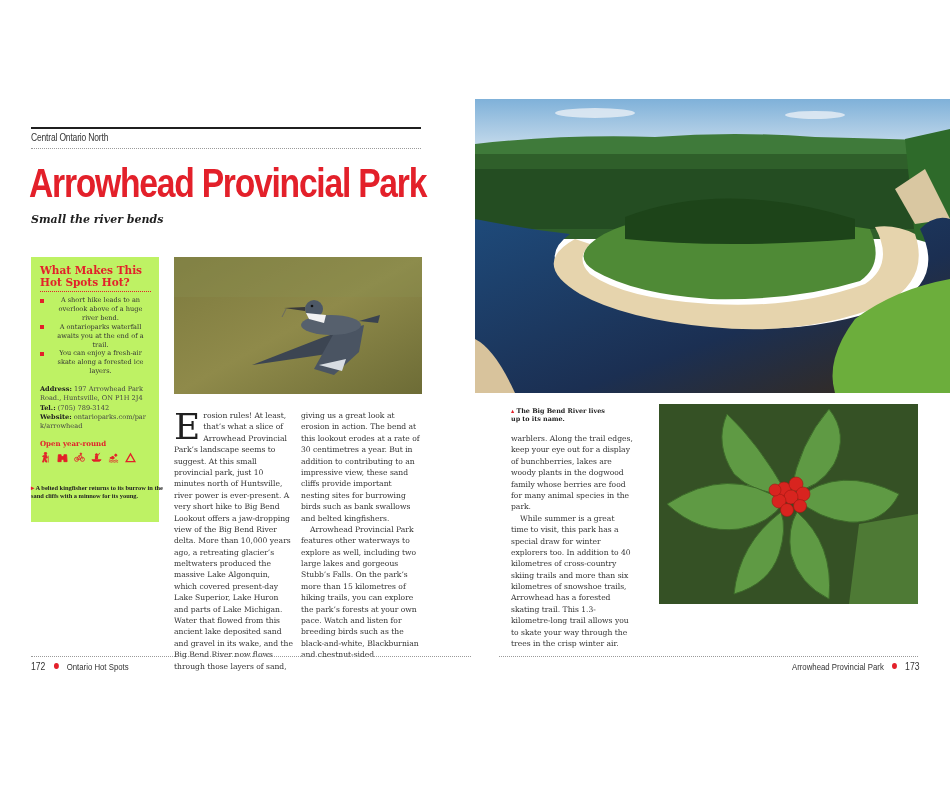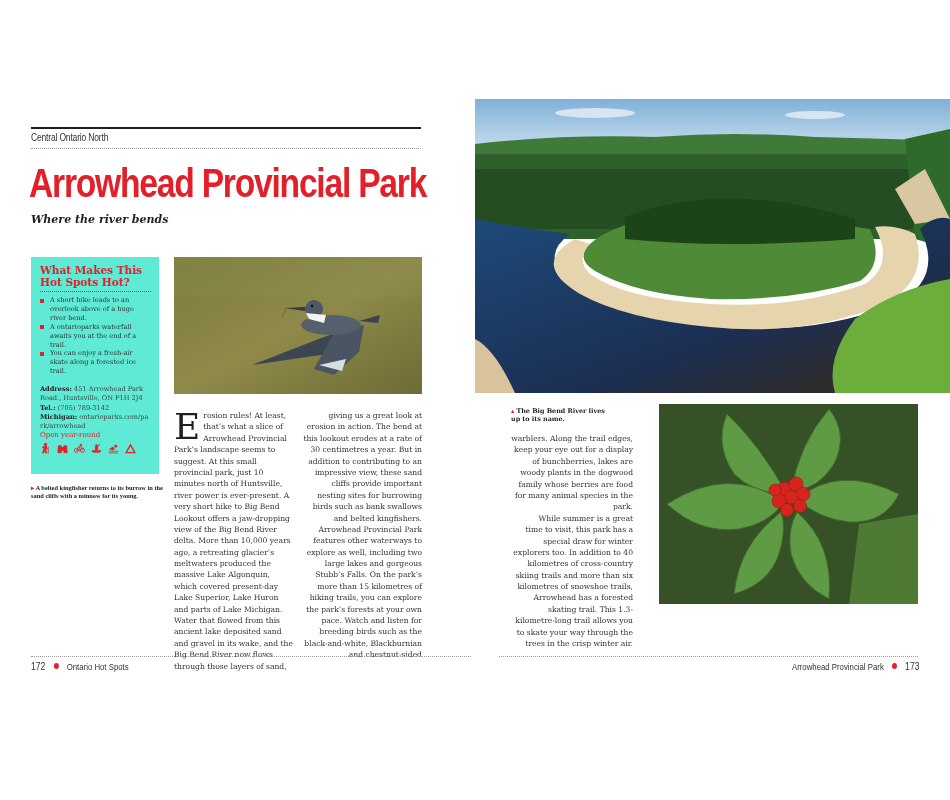--- a/index.html
+++ b/index.html
@@ -11,77 +11,77 @@
   .page-right { left: 475px; width: 475px; }
 
   
   .top-rule { position: absolute; left: 31px; top: 127px; width: 390px; height: 2px; background: #1f1f1f; }
   .section-label { position: absolute; left: 31px; top: 132px; font-family: "Liberation Sans", sans-serif; font-size: 10px; color: #333; letter-spacing: -0.2px; transform: scaleX(0.85); transform-origin: left; }
   .dotted-rule { position: absolute; height: 0; border-top: 1px dotted #9a9a9a; }
   .title { position: absolute; left: 29px; top: 163px; font-family: "Liberation Sans", sans-serif; font-weight: bold; font-size: 41px; color: #e3202a; letter-spacing: -1.5px; transform: scaleX(0.82); transform-origin: left; white-space: nowrap; line-height: 1; }
   .subtitle { position: absolute; left: 31px; top: 213px; font-family: "DejaVu Serif", serif; font-style: italic; font-weight: bold; font-size: 11px; color: #1f1f1f; }
 
   
-  .sidebar { position: absolute; left: 31px; top: 257px; width: 128px; height: 217px; background: #5eead4; padding: 7px 8px 11px 9px; }
+  .sidebar { position: absolute; left: 31px; top: 257px; width: 128px; height: 265px; background: #bef264; padding: 7px 8px 11px 9px; }
   .sidebar-title { font-family: "DejaVu Serif", serif; font-weight: bold; font-size: 10.5px; color: #e3202a; line-height: 1.15; }
   .sidebar-dots { margin-top: 3px; border-top: 1px dotted #e3202a; height: 0; }
-  .sidebar-list { list-style: none; margin-top: 4px; }
+  .sidebar-list { list-style: none; margin-top: 4px; text-align: center; }
   .sidebar-list li { position: relative; padding-left: 10px; font-size: 6.6px; line-height: 1.35; color: #333; margin-bottom: 0; }
   .sidebar-list li .bullet { position: absolute; left: 0; top: 2.5px; width: 4px; height: 4px; background: #e3202a; }
   .info { margin-top: 9px; font-size: 6.6px; line-height: 1.4; color: #444; }
   .info b { color: #222; font-weight: bold; }
-  .open { font-size: 7px; font-weight: normal; color: #e3202a; }
+  .open { margin-top: 8px; font-size: 7px; font-weight: bold; color: #e3202a; }
   .icons { margin-top: 4px; display: flex; gap: 6px; align-items: center; }
   .icons svg { width: 11px; height: 11px; fill: #e3202a; stroke: #e3202a; }
 
   .caption { position: absolute; font-size: 6.4px; font-weight: bold; line-height: 1.3; color: #222; }
   .caption .arrow { color: #e3202a; }
 
   
   .photo { position: absolute; overflow: hidden; }
   .photo svg { width: 100%; height: 100%; display: block; }
 
   
   .col { position: absolute; font-size: 7.6px; line-height: 1.5; color: #333; }
-  .col p { text-indent: 0; text-align: right; }
+  .col p { text-indent: 0; }
   .col p.indent { text-indent: 9px; }
   .dropcap { float: left; font-family: "DejaVu Serif", serif; font-size: 36px; line-height: 30px; margin: 2px 3px 0 0; color: #1f1f1f; }
 
   
   .folio { position: absolute; font-family: "Liberation Sans", sans-serif; font-size: 9.5px; color: #333; transform: scaleX(0.82); white-space: nowrap; display: flex; align-items: center; gap: 10px; }
   .folio-left { left: 31px; top: 660px; transform-origin: left; }
   .folio-right { right: 31px; top: 660px; transform-origin: right; }
   .folio .dot { width: 6px; height: 6px; border-radius: 50%; background: #e3202a; display: inline-block; }
   .folio .pnum { font-size: 10.5px; }
 </style>
 </head>
 <body>
 
 <div class="page page-left">
   <div class="top-rule"></div>
   <div class="section-label">Central Ontario North</div>
   <div class="dotted-rule" style="left:31px; top:148px; width:390px;"></div>
   <h1 class="title">Arrowhead Provincial Park</h1>
-  <div class="subtitle">Where the river bends</div>
+  <div class="subtitle">Small the river bends</div>
 
   <div class="sidebar">
     <div class="sidebar-title">
       <div>What Makes This</div>
       <div>Hot Spots Hot?</div>
     </div>
     <div class="sidebar-dots"></div>
     <ul class="sidebar-list">
       <li><span class="bullet"></span><span>A short hike leads to an overlook above of a huge river bend.</span></li>
       <li><span class="bullet"></span><span>A ontarioparks waterfall awaits you at the end of a trail.</span></li>
-      <li><span class="bullet"></span><span>You can enjoy a fresh-air skate along a forested ice trail.</span></li>
+      <li><span class="bullet"></span><span>You can enjoy a fresh-air skate along a forested ice layers.</span></li>
     </ul>
     <div class="info">
-      <div><b>Address:</b> <span>451 Arrowhead Park Road., Huntsville, ON  P1H 2J4</span></div>
+      <div><b>Address:</b> <span>197 Arrowhead Park Road., Huntsville, ON  P1H 2J4</span></div>
       <div><b>Tel.:</b> <span>(705) 789-3142</span></div>
-      <div><b>Michigan:</b> <span style="word-break:break-all;">ontarioparks.com/park/arrowhead</span></div>
+      <div><b>Website:</b> <span style="word-break:break-all;">ontarioparks.com/park/arrowhead</span></div>
     </div>
     <div class="open">Open year-round</div>
     <div class="icons">
       <svg viewBox="0 0 12 12">
           <circle cx="6" cy="1.6" r="1.3"></circle>
           <path d="M5 3.5h2l1 3-1 .3-.6-1.6-.4 2 1.5 3.8h-1.2L5 7.6 4 11H2.8l1.4-4.5.5-2.3-1.2 1.1-.8-.6z"></path>
           <path d="M9 4v7.5" stroke-width=".8" fill="none"></path>
         </svg>
       <svg viewBox="0 0 12 12">
           <path d="M1.5 3h3v7.5H1zM7.5 3h3l.5 7.5H7.5zM4.5 5h3v3h-3z"></path>

